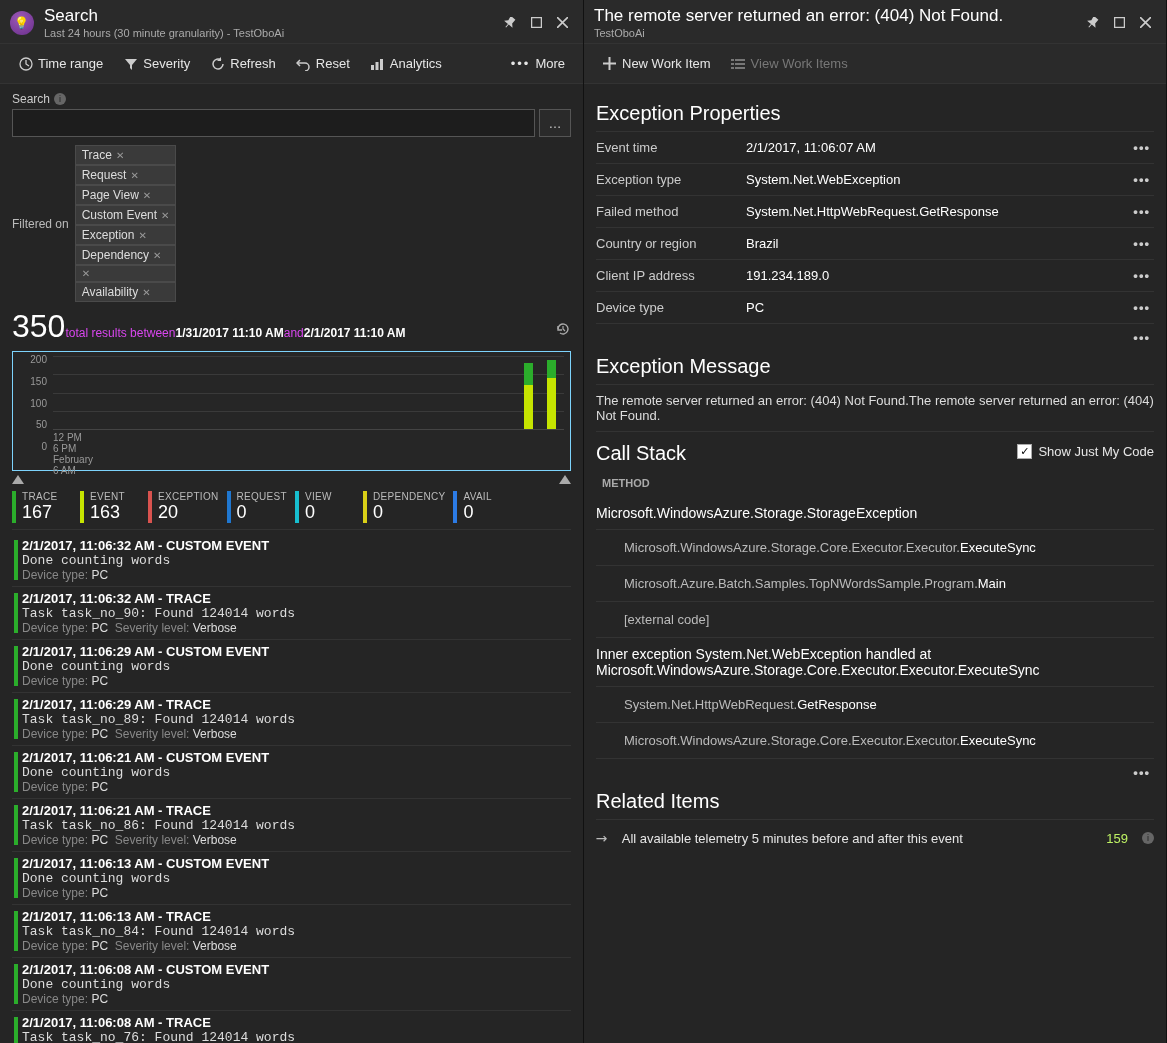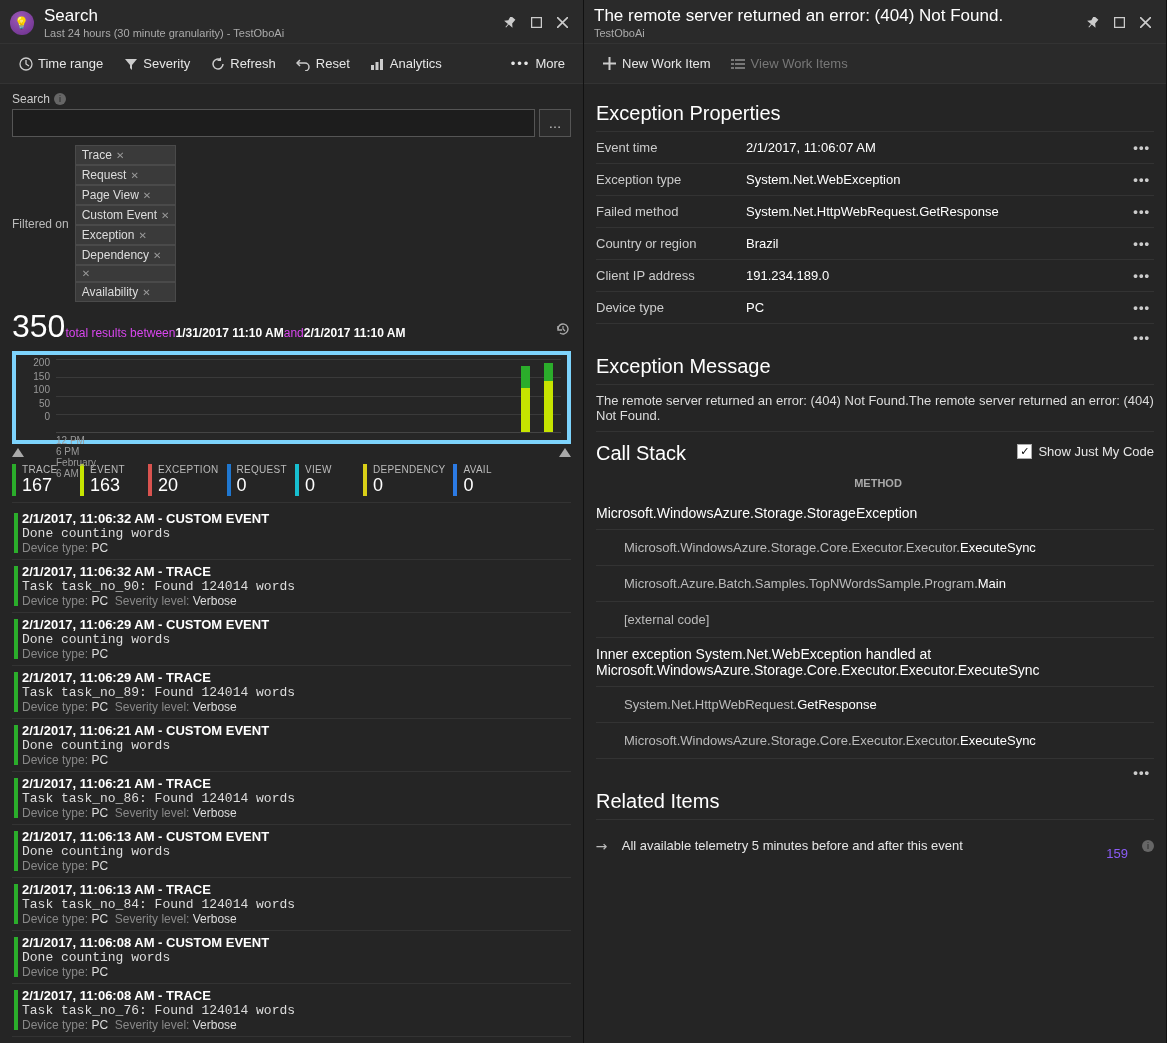--- a/index.html
+++ b/index.html
@@ -84,22 +84,22 @@
     background:#3a3a3a; border:1px solid #4a4a4a; padding:2px 6px;
     display:flex;align-items:center;gap:4px; color:#ddd; font-size:12px;
   }
   .chip .x { color:#999; cursor:pointer; font-size:10px;}
   .results-line { display:flex;align-items:baseline; gap:0; margin:4px 0 6px 0;}
   .big-num { font-size:32px; font-weight:300; color:#fff;}
   .res-text { color:#d946ef; font-size:12px;}
   .res-date { color:#fff; font-weight:600; font-size:12px;}
   .history-icon { margin-left:auto; color:#aaa; cursor:pointer;}
   .chart {
-    background:#262626; border:4px solid #7dd3fc; padding:4px 6px 2px 40px;
-    position:relative; height:93px; margin-bottom:4px;
+    background:#262626; border:1px solid #7dd3fc; padding:4px 6px 2px 40px;
+    position:relative; height:120px; margin-bottom:4px;
   }
   .y-labels { position:absolute; left:6px; top:2px; bottom:18px; display:flex; flex-direction:column; justify-content:space-between; font-size:10px; color:#999; align-items:flex-end; width:28px;}
   .chart-grid { position:relative; height:74px; border-bottom:1px solid #444;}
   .grid-line { position:absolute; left:0; right:0; border-top:1px solid #3a3a3a;}
   .bars { position:absolute; right:8px; bottom:0; display:flex; align-items:flex-end; gap:14px;}
   .bar { width:9px; display:flex; flex-direction:column-reverse;}
   .seg1 { background:#c6e400;}
   .seg2 { background:#2bad2b;}
   .x-labels { display:flex; justify-content:space-between; font-size:10px; color:#999; padding:2px 0 0 0;flex-direction:column;}
   .arrows { position:relative; height:10px;}
@@ -124,27 +124,27 @@
   .prop-row { display:flex; align-items:center; border-bottom:1px solid #333; padding:8px 0;}
   .prop-row:last-child { border-bottom:none;}
   .prop-key { width:150px; color:#ccc; font-size:13px;}
   .prop-val { flex:1; color:#fff; font-size:13px;}
   .row-more { color:#ccc; cursor:pointer; padding:0 4px; font-weight:bold; letter-spacing:1px;}
   .bottom-more { text-align:right; padding:6px 4px 0 0; color:#ccc; font-weight:bold; letter-spacing:1px;}
   .msg-box { border-top:1px solid #333; border-bottom:1px solid #333; padding:8px 0; color:#ddd; font-size:13px;}
   .callstack-header { display:flex; align-items:center; justify-content:space-between;}
   .chk-wrap { display:flex; align-items:center; gap:6px; font-size:13px;}
   .chk { width:15px;height:15px;border:1px solid #aaa; display:flex;align-items:center;justify-content:center;font-size:11px; background:#fff; color:#000;}
-  .stack-method-hdr { font-size:11px; font-weight:bold; color:#aaa; padding:6px 0 8px 6px;text-align:center;}
+  .stack-method-hdr { font-size:11px; font-weight:bold; color:#aaa; padding:6px 0 8px 6px;}
   .stack-group-hdr { color:#fff; font-size:14px; padding:8px 0; border-bottom:1px solid #333;}
   .stack-row { color:#bbb; font-size:13px; padding:10px 0 10px 28px; border-bottom:1px solid #333;}
   .stack-row .hl { color:#fff;}
   .related-row { display:flex; align-items:center; gap:14px; border-top:1px solid #333; padding:10px 0;}
   .related-icon { transform:rotate(45deg); color:#bbb; font-size:14px;}
-  .related-count { margin-left:auto; color:#8b5cf6;margin-top:16px;}
+  .related-count { margin-left:auto; color:#bef264;}
   .triangle-up { width:0;height:0;border-left:6px solid transparent;border-right:6px solid transparent;border-bottom:9px solid #aaa;}
 </style>
 </head>
 <body>
 
 <div class="panel left">
 
   <div class="blade-header">
     <div class="blade-icon">💡</div>
     <div class="blade-title-block">

